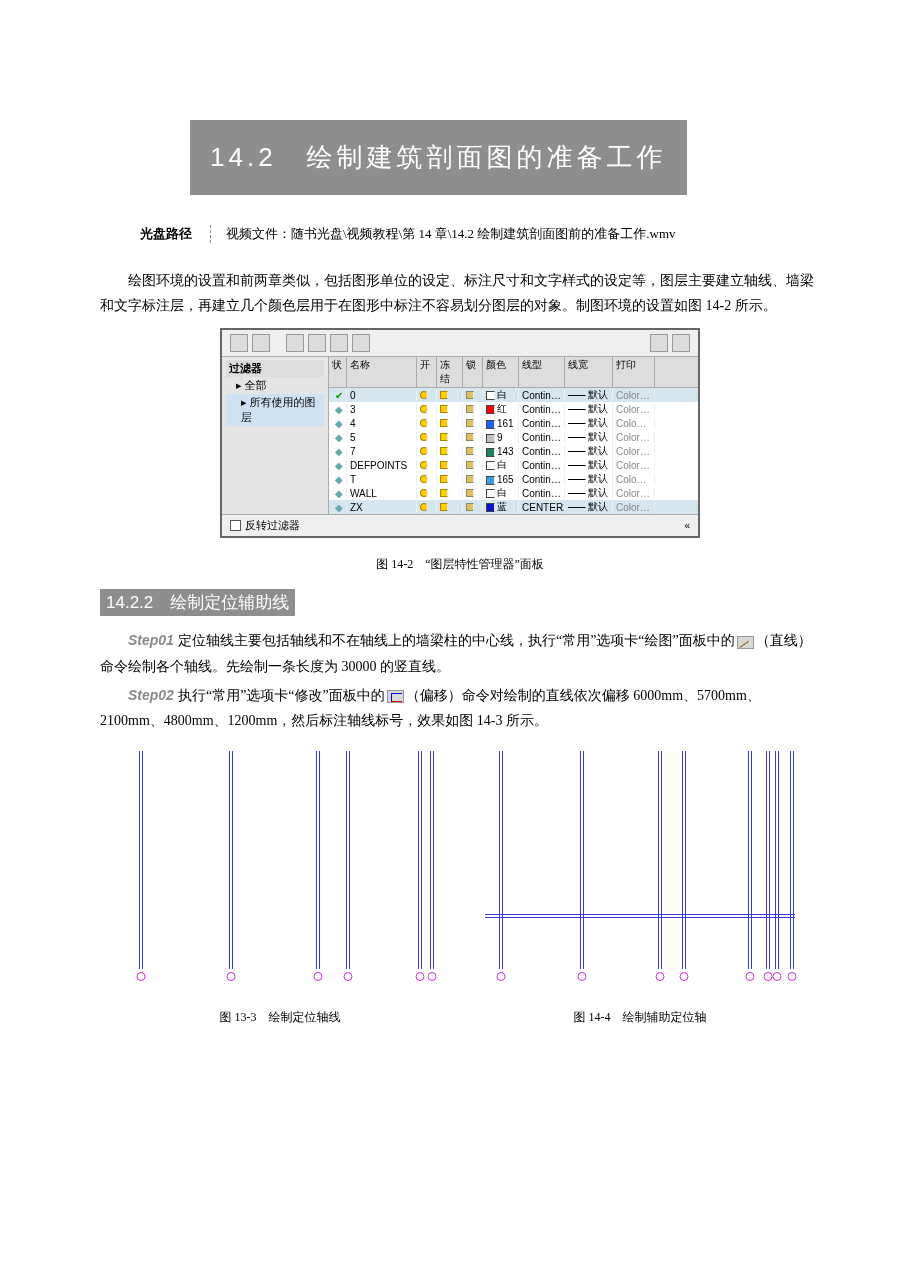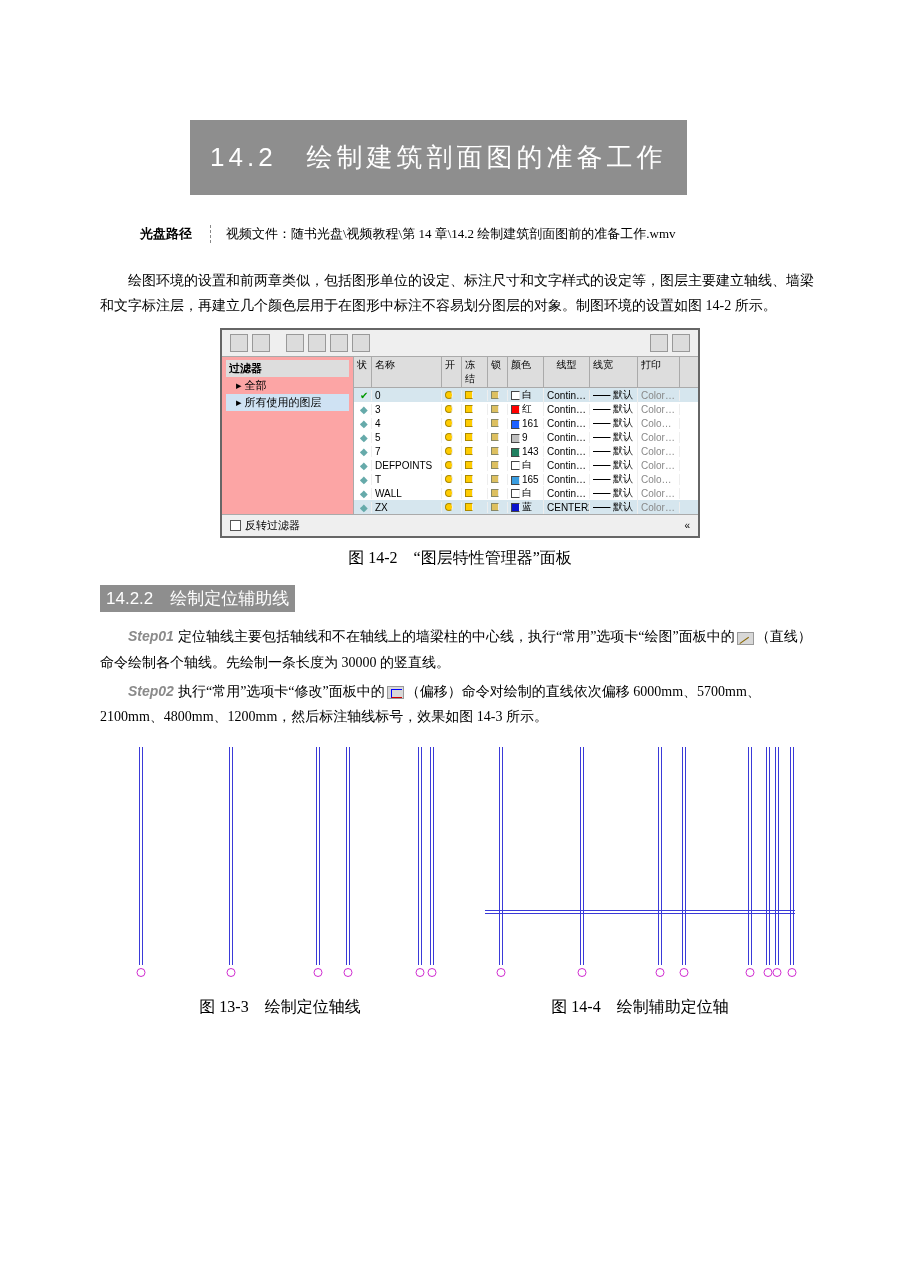--- a/index.html
+++ b/index.html
@@ -51,50 +51,50 @@
     vertical-align: middle; position: relative; margin: 0 2px;
   }
   .icon-line::after {
     content: ""; position: absolute; left: 2px; top: 10px; right: 2px; bottom: 2px;
     border-top: 1px solid #860; transform: rotate(-35deg); transform-origin: left bottom;
   }
   .icon-offset::after {
     content: ""; position: absolute; left: 3px; top: 2px; width: 10px; height: 7px;
     border: 1px solid #00f; border-right: 0; border-bottom: 1px solid #c00;
   }
-  .fig-cap { text-align: center; margin: 10px auto 16px; font-size: 16px; }
+  .fig-cap { text-align: center; margin: 18px auto 16px; font-size: 12px; }
   
   .layer-panel {
     width: 480px; margin: 10px auto 6px; border: 2px solid #666; font-size: 11px;
     font-family: "SimSun", sans-serif; background: #efefef;
   }
   .lp-top {
     display: flex; align-items: center; padding: 4px 8px; background: #e4e4e4;
     border-bottom: 1px solid #aaa; gap: 8px;
   }
   .lp-search {
     margin-left: auto; width: 110px; height: 16px; border: 1px solid #aaa;
     background: #fff; font-size: 10px; padding: 0 3px; color: #aaa;
   }
   .lp-mag { width: 14px; height: 14px; border: 1px solid #7aa; border-radius: 50%; position: relative; }
   .lp-mag::after { content:""; position:absolute; width:5px; height:1px; background:#7aa; bottom:-2px; right:-3px; transform:rotate(40deg);}
   .lp-icons { display:flex; gap:4px; padding: 4px 8px; border-bottom:1px solid #aaa;}
   .lp-ico { width:18px; height:18px; background:#dcdcdc; border:1px solid #999; }
   .lp-body { display: flex; background: #fff; }
   .lp-tree {
-    width: 132px; border-right: 1px solid #aaa; background: #fca5a5; padding: 3px 4px;
+    width: 107px; border-right: 1px solid #aaa; background: #e5e5e5; padding: 3px 4px;
   }
   .lp-tree-hd { background:#ddd; padding:1px 3px; font-weight:bold;}
   .tree-item { padding: 1px 0 1px 10px; }
-  .tree-item.sel { background: #cfe2f3; }
+  .tree-item.sel { background: #cfe2f3; padding-left: 15px; }
   .lp-table { flex:1; }
   .lp-thead { display:flex; background:#ddd; border-bottom:1px solid #aaa; }
   .lp-thead span { padding: 1px 3px; border-right:1px solid #aaa; font-size:10px;}
   .col-st{width:18px;} .col-nm{width:70px;} .col-on{width:20px;} .col-fr{width:26px;}
-  .col-lk{width:20px;} .col-cl{width:36px;} .col-lt{width:46px;text-align:center;} .col-lw{width:48px;} .col-pr{width:42px;}
+  .col-lk{width:20px;} .col-cl{width:36px;} .col-lt{width:46px;} .col-lw{width:48px;} .col-pr{width:42px;}
   .lp-row { display:flex; font-size:10px; height:14px; align-items:center;}
   .lp-row.sel { background:#d6e6ee;}
   .lp-row span { padding: 0 3px; border-right:1px solid #eee; overflow:hidden; white-space:nowrap;}
   .bulb{ width:8px;height:8px;border-radius:50%;background:#ffcc00;display:inline-block;border:1px solid #aa8800;}
   .sun{ width:8px;height:8px;display:inline-block;background:#ffcc00;border:1px solid #aa8800;}
   .lock{ width:8px;height:8px;display:inline-block;background:#ddc060;border:1px solid #886;}
   .swatch{ width:9px;height:9px;display:inline-block;border:1px solid #444;vertical-align:middle;margin-right:2px;}
   .lw-sample{display:inline-block;width:18px;border-top:1px solid #000;vertical-align:middle;margin-right:2px;}
   .lp-foot { padding: 3px 8px; border-top:1px solid #aaa; display:flex; align-items:center;}
   .chk { width:11px;height:11px;border:1px solid #555;display:inline-block;margin-right:4px;background:#fff;}

